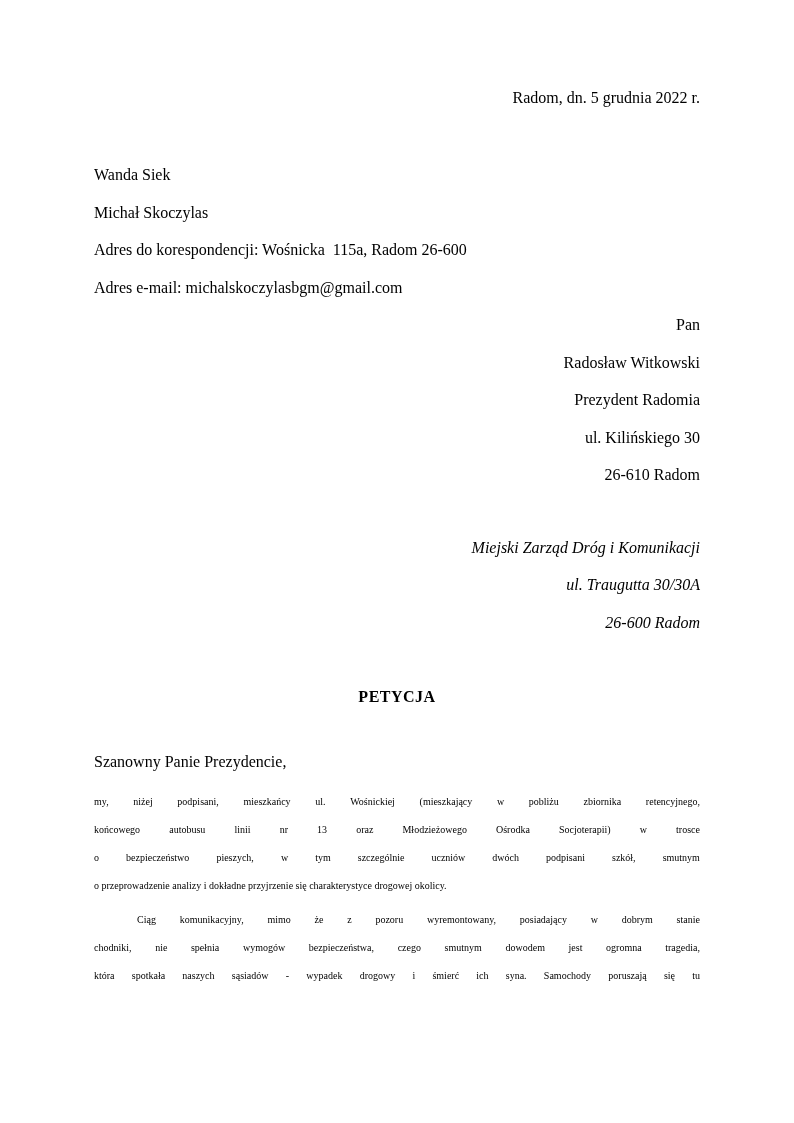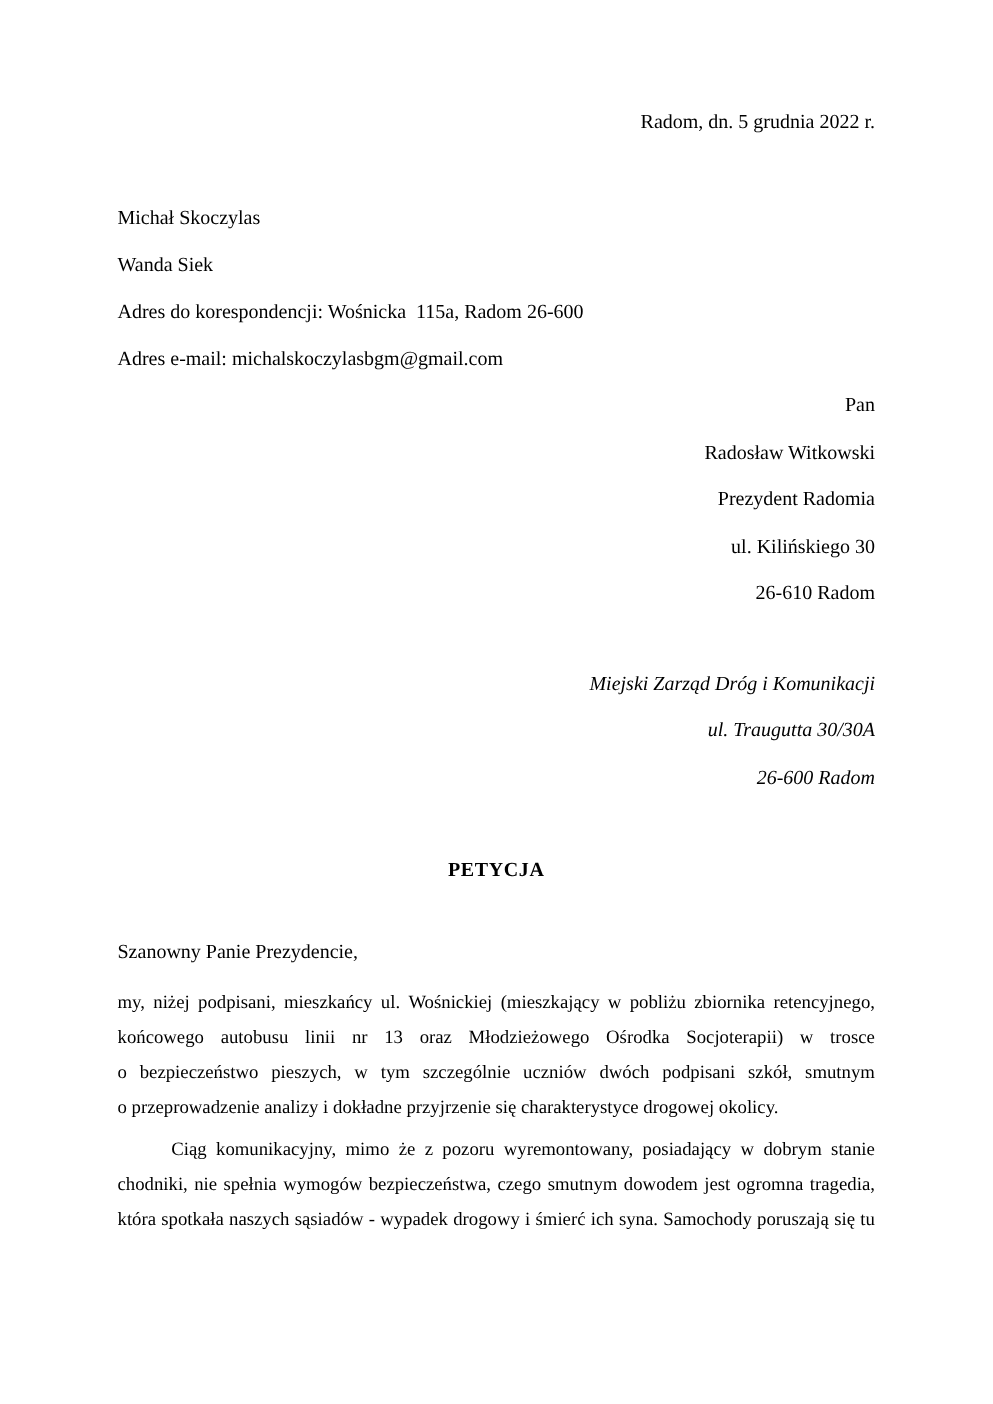--- a/index.html
+++ b/index.html
@@ -33,37 +33,37 @@
     text-align: center;
     font-weight: bold;
     line-height: 37.5px;
     letter-spacing: 0.5px;
   }
   .salutation {
     margin-top: 32px;
     font-size: 16px;
     line-height: 28px;
   }
-  .paragraphs { margin-top: 12px; font-size: 15px; }
+  .paragraphs { margin-top: 12px; font-size: 10px; }
   .para + .para { margin-top: 6px; }
   .bline { line-height: 28px; }
   .bline.justify {
     display: flex;
     justify-content: space-between;
   }
   .bline.justify span { white-space: pre; }
   .bline.indent { padding-left: 43px; }
 </style>
 </head>
 <body>
 
 <div class="page">
   <div class="date-line">Radom, dn. 5 grudnia 2022 r.</div>
 
-  <div class="block sender-block"><div class="hline">Michał Skoczylas</div><div class="hline">Wanda Siek</div><div class="hline">Adres do korespondencji: Wośnicka  115a, Radom 26-600</div><div class="hline">Adres e-mail: michalskoczylasbgm@gmail.com</div></div>
+  <div class="block sender-block"><div class="hline">Wanda Siek</div><div class="hline">Michał Skoczylas</div><div class="hline">Adres do korespondencji: Wośnicka  115a, Radom 26-600</div><div class="hline">Adres e-mail: michalskoczylasbgm@gmail.com</div></div>
 
   <div class="block recipient-block"><div class="hline">Pan</div><div class="hline">Radosław Witkowski</div><div class="hline">Prezydent Radomia</div><div class="hline">ul. Kilińskiego 30</div><div class="hline">26-610 Radom</div></div>
 
   <div class="block cc-block"><div class="hline">Miejski Zarząd Dróg i Komunikacji</div><div class="hline">ul. Traugutta 30/30A</div><div class="hline">26-600 Radom</div></div>
 
   <div class="doc-title">PETYCJA</div>
 
   <div class="salutation">Szanowny Panie Prezydencie,</div>
 
   <div class="paragraphs">

